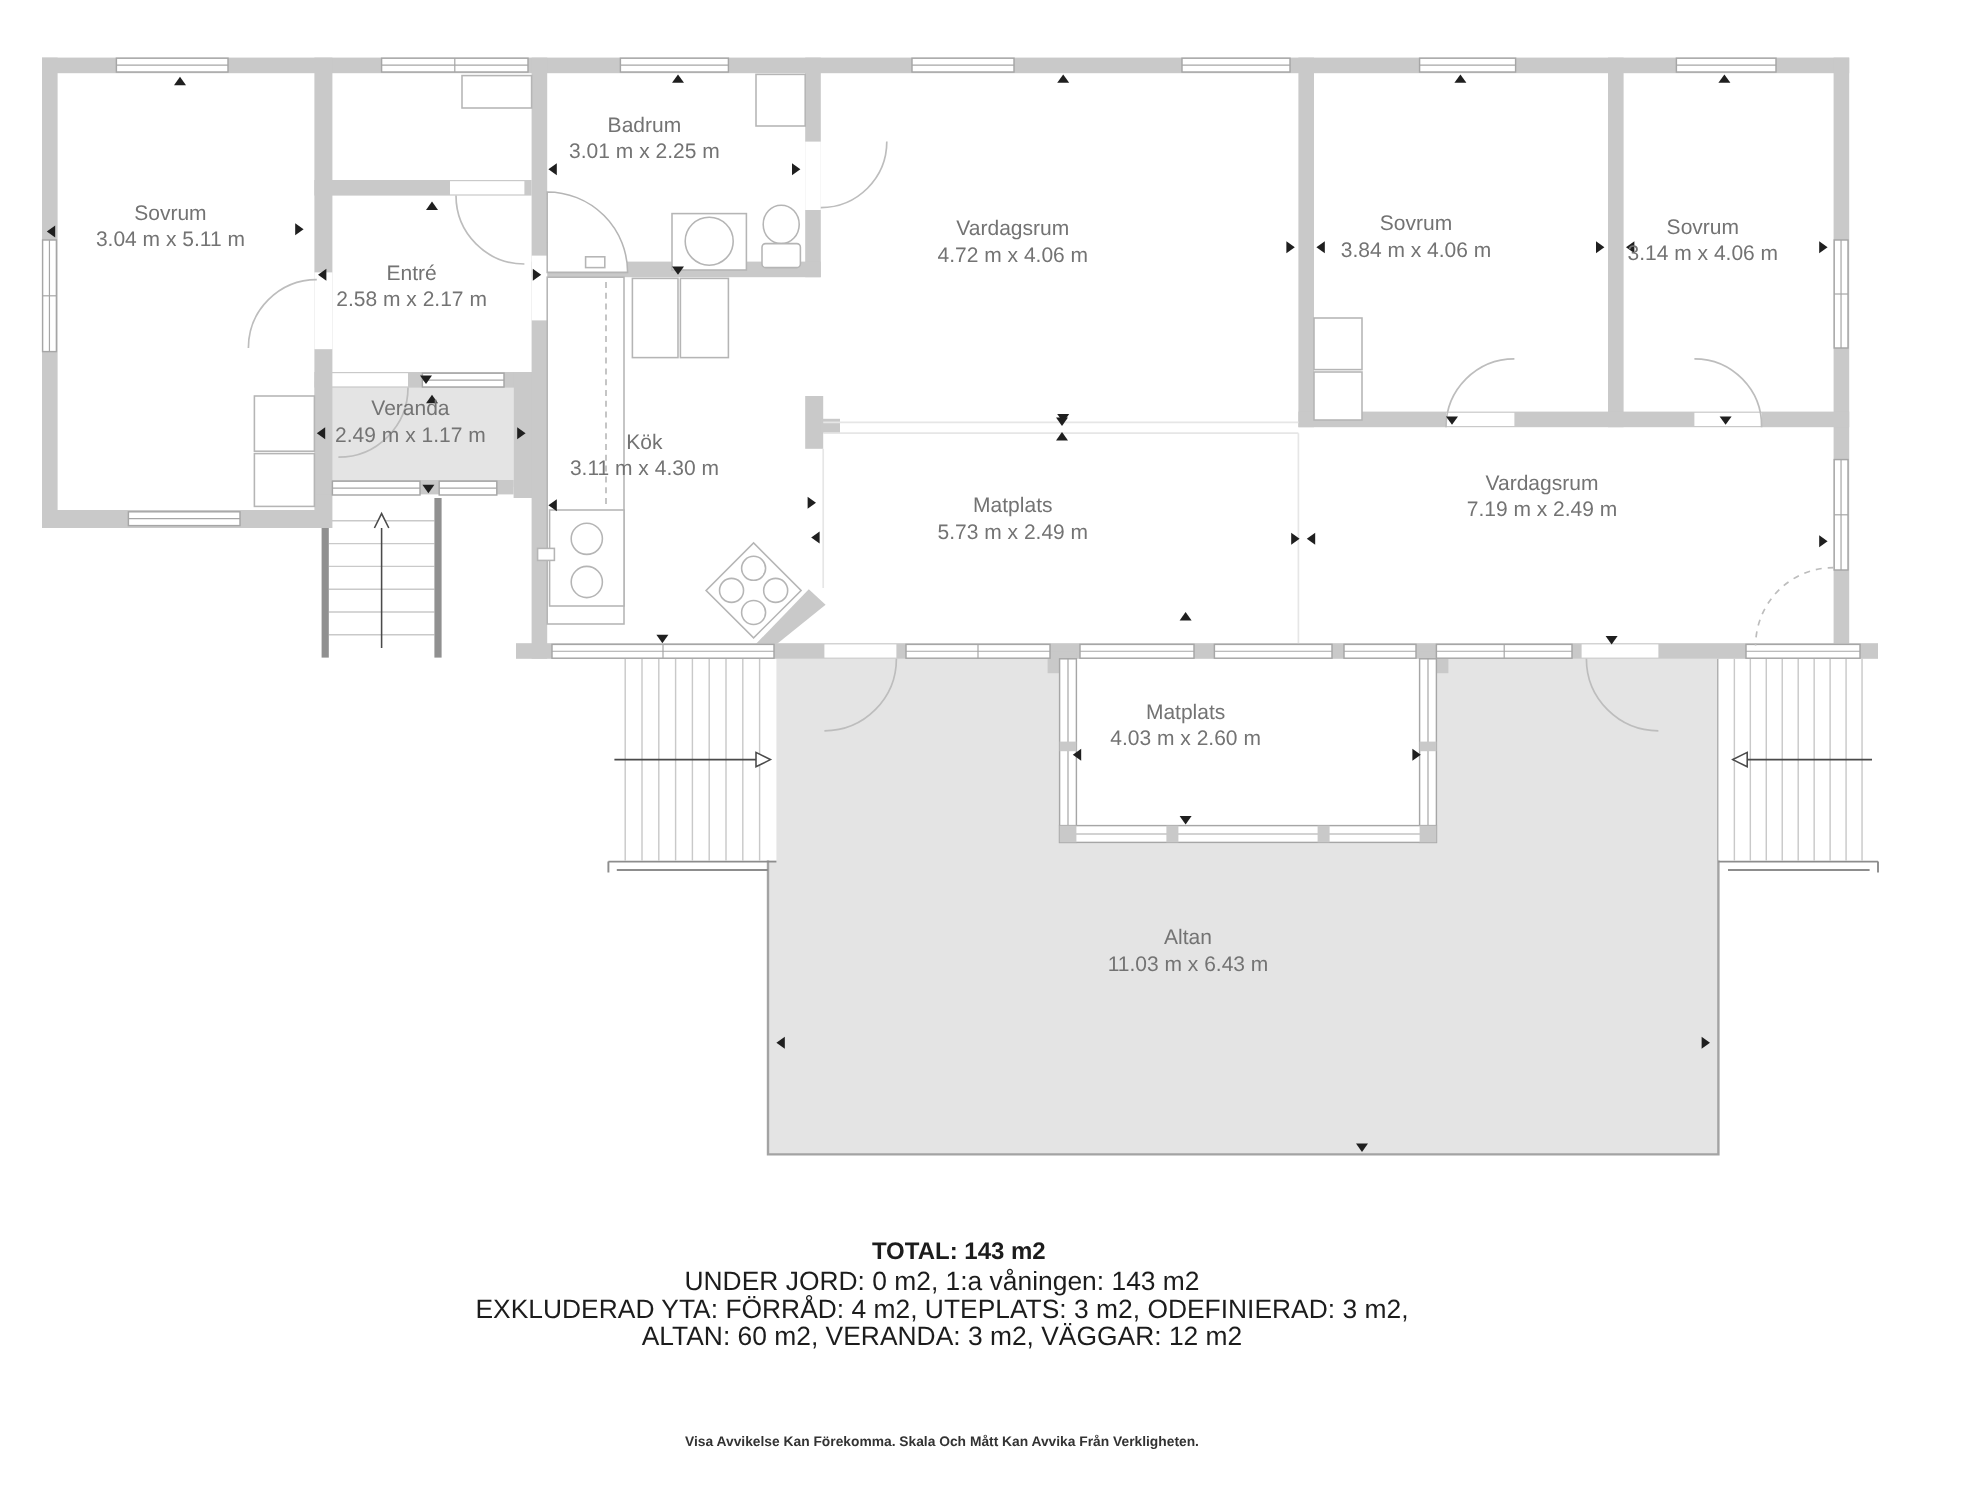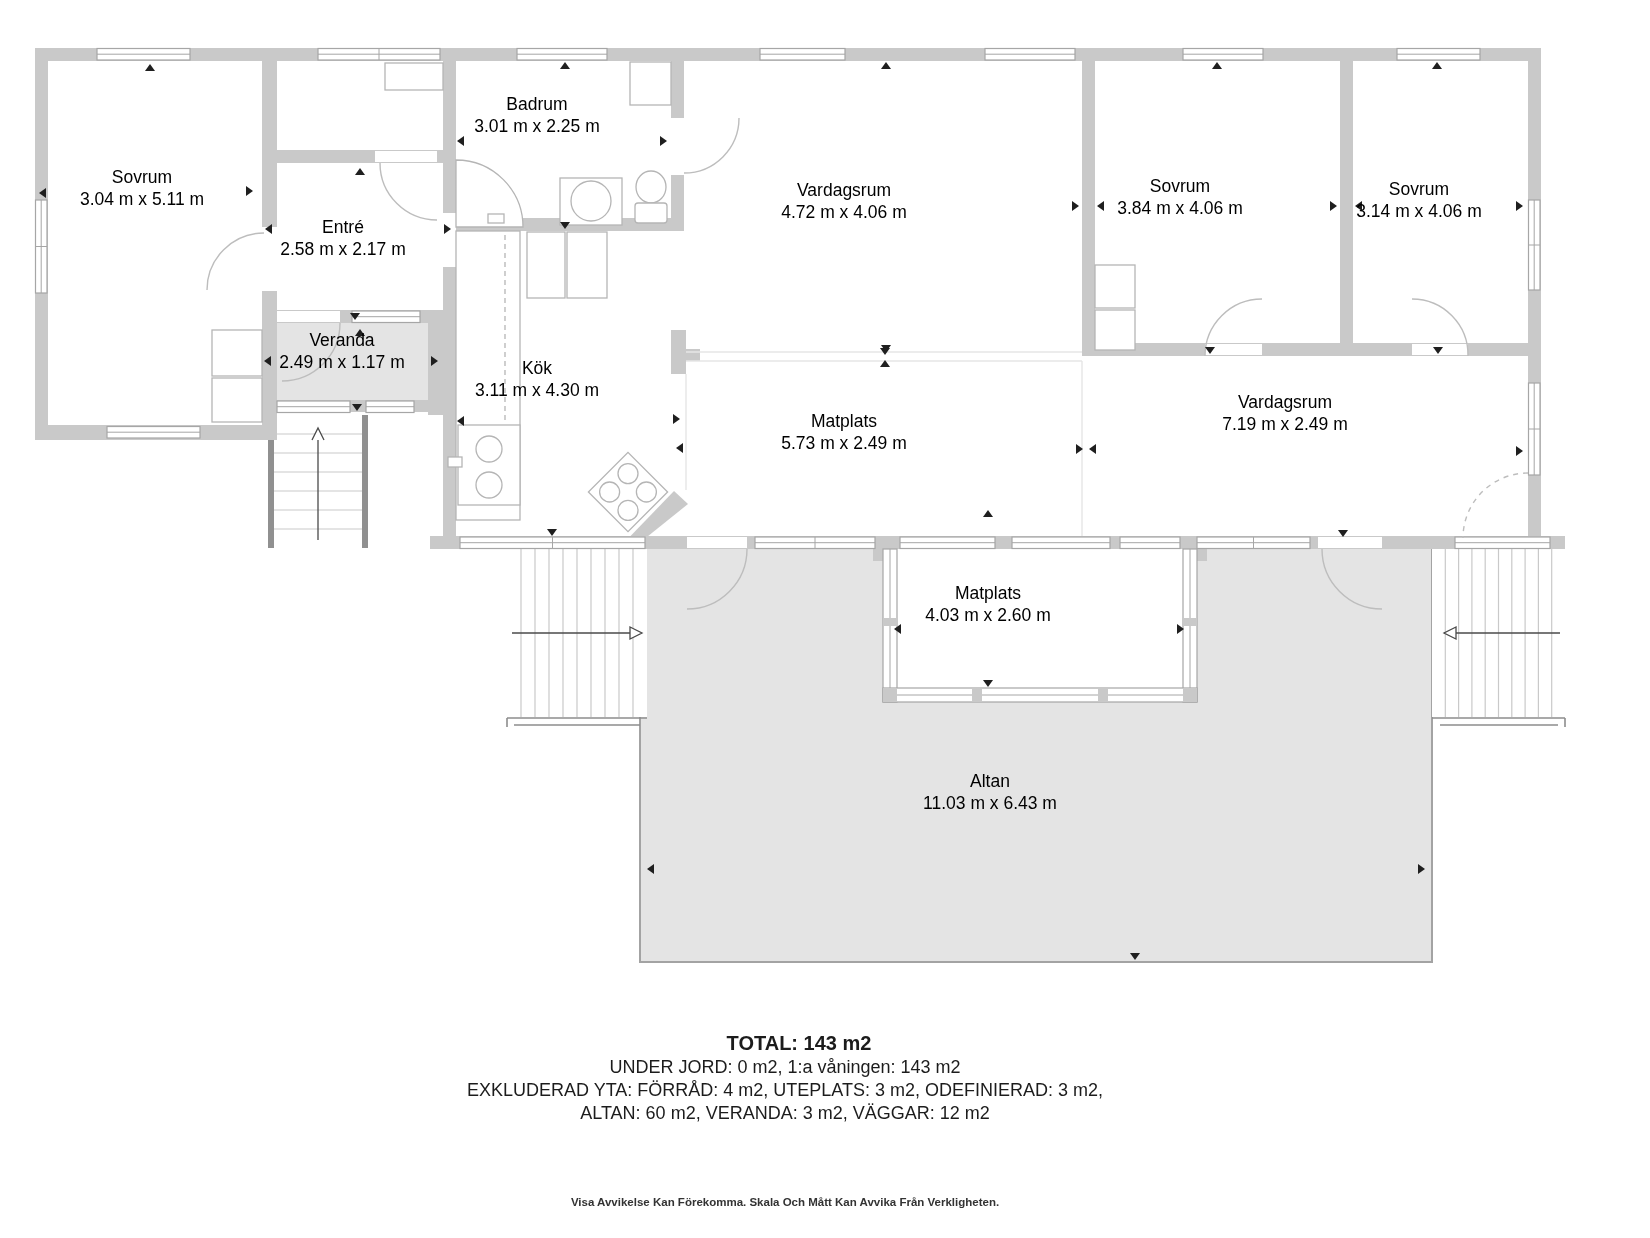--- a/index.html
+++ b/index.html
@@ -16,24 +16,24 @@
   .arc{fill:none;stroke:#bdbdbd;stroke-width:1.4;}
   .tread{stroke:#c9c9c9;stroke-width:1.2;}
   .cap{stroke:#8d8d8d;stroke-width:1.6;fill:none;}
   .railwall{fill:#909090;}
   .border{fill:none;stroke:#a3a3a3;stroke-width:2;}
   .openline{stroke:#e6e6e6;stroke-width:1.4;}
   .stairarrow{stroke:#4a4a4a;stroke-width:1.3;fill:none;}
   .stairhead{fill:#ffffff;stroke:#4a4a4a;stroke-width:1.3;}
   .arrow{fill:#1f1f1f;}
   .room-label{position:absolute;transform:translate(-50%,-50%);text-align:center;
-              white-space:nowrap;font-size:17.5px;line-height:22px;color:#000000;}
+              white-space:nowrap;font-size:17.5px;line-height:22px;color:#737373;}
   #footer{position:absolute;left:0;top:1030px;width:1570px;text-align:center;color:#1c1c1c;}
   #footer .total{font-size:20px;font-weight:bold;line-height:26px;padding-left:28px;}
-  #footer .sline{font-size:18px;line-height:23px;}
+  #footer .sline{font-size:22px;line-height:23px;}
   #disclaimer{position:absolute;left:0;top:1196px;width:1570px;text-align:center;
               font-size:11.5px;color:#333;font-weight:bold;}
 </style>
 </head>
 <body>
 
 <div id="canvas">
 
   <svg id="plan-svg" width="1650" height="1238" viewBox="0 0 1650 1238">
 

